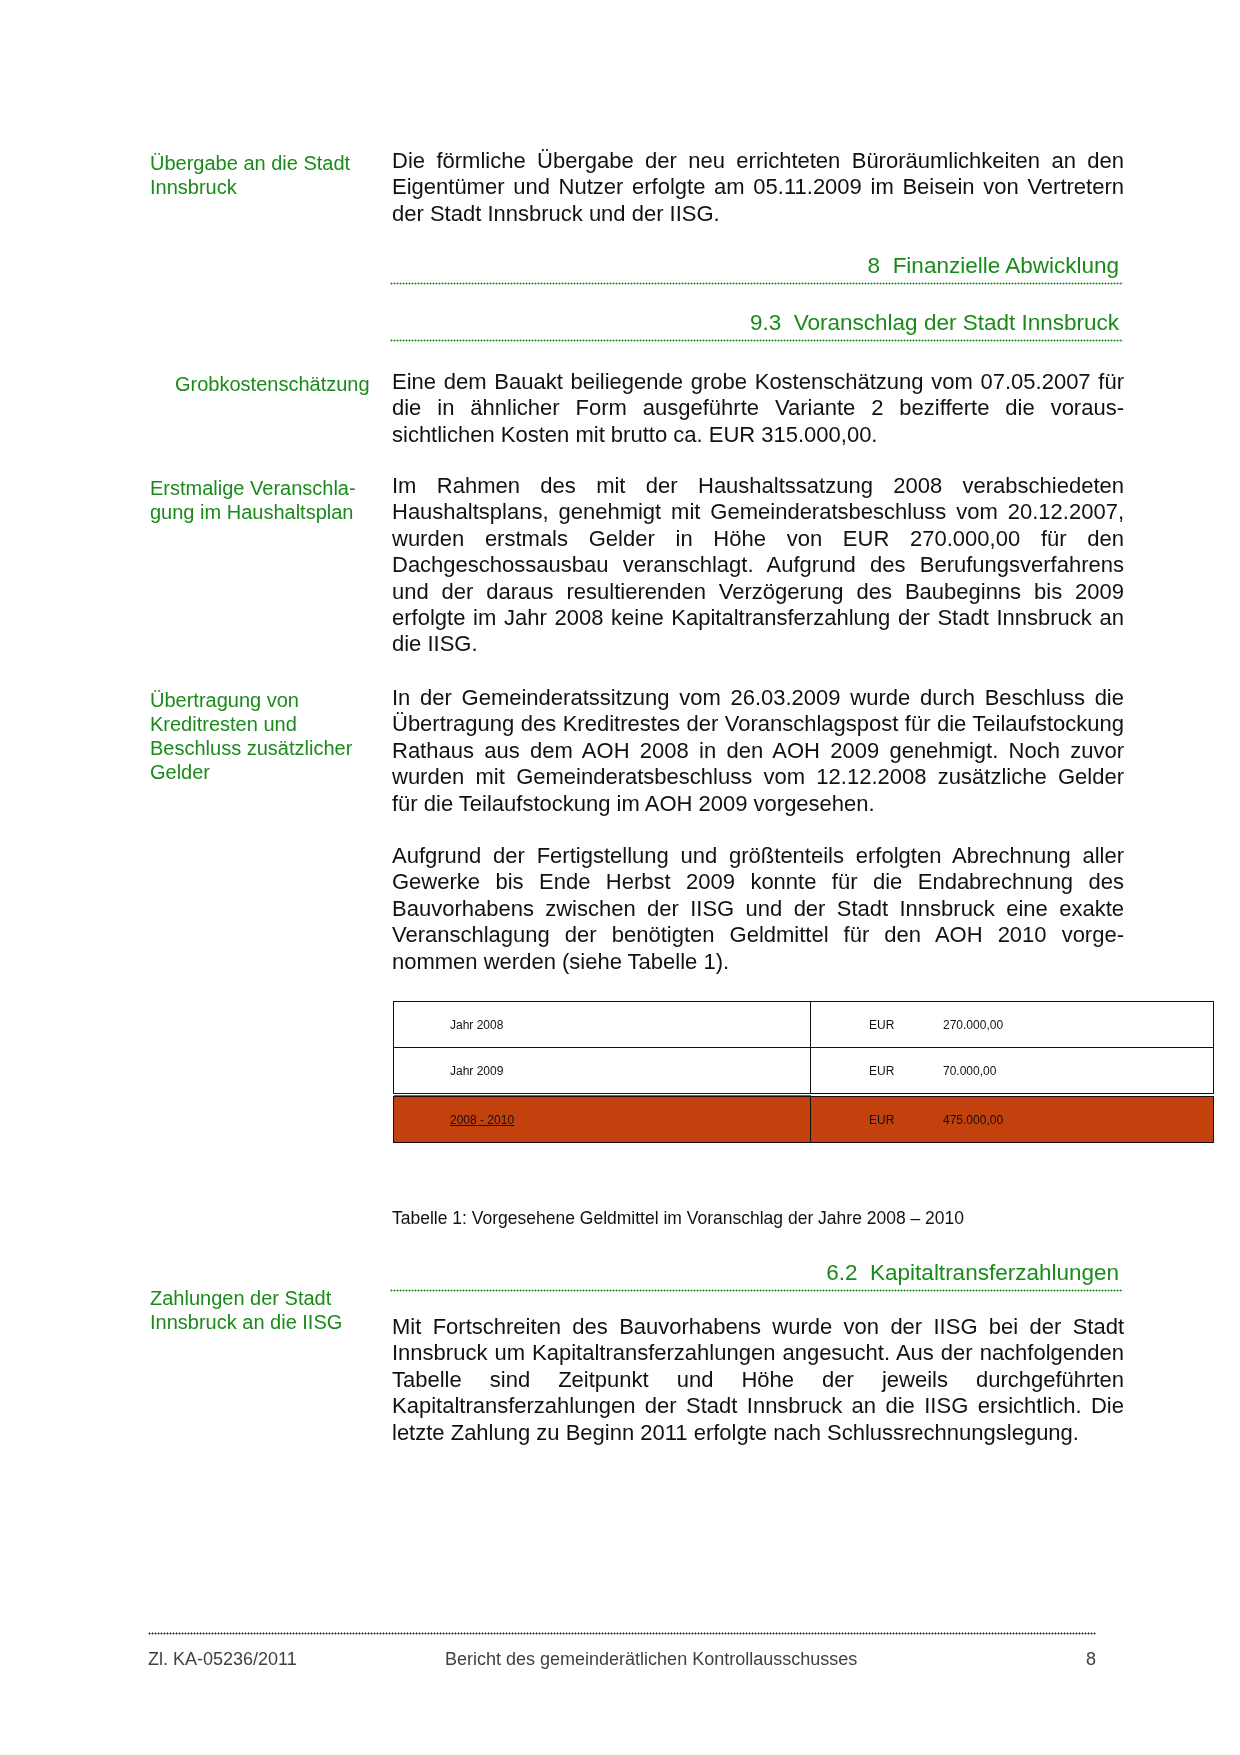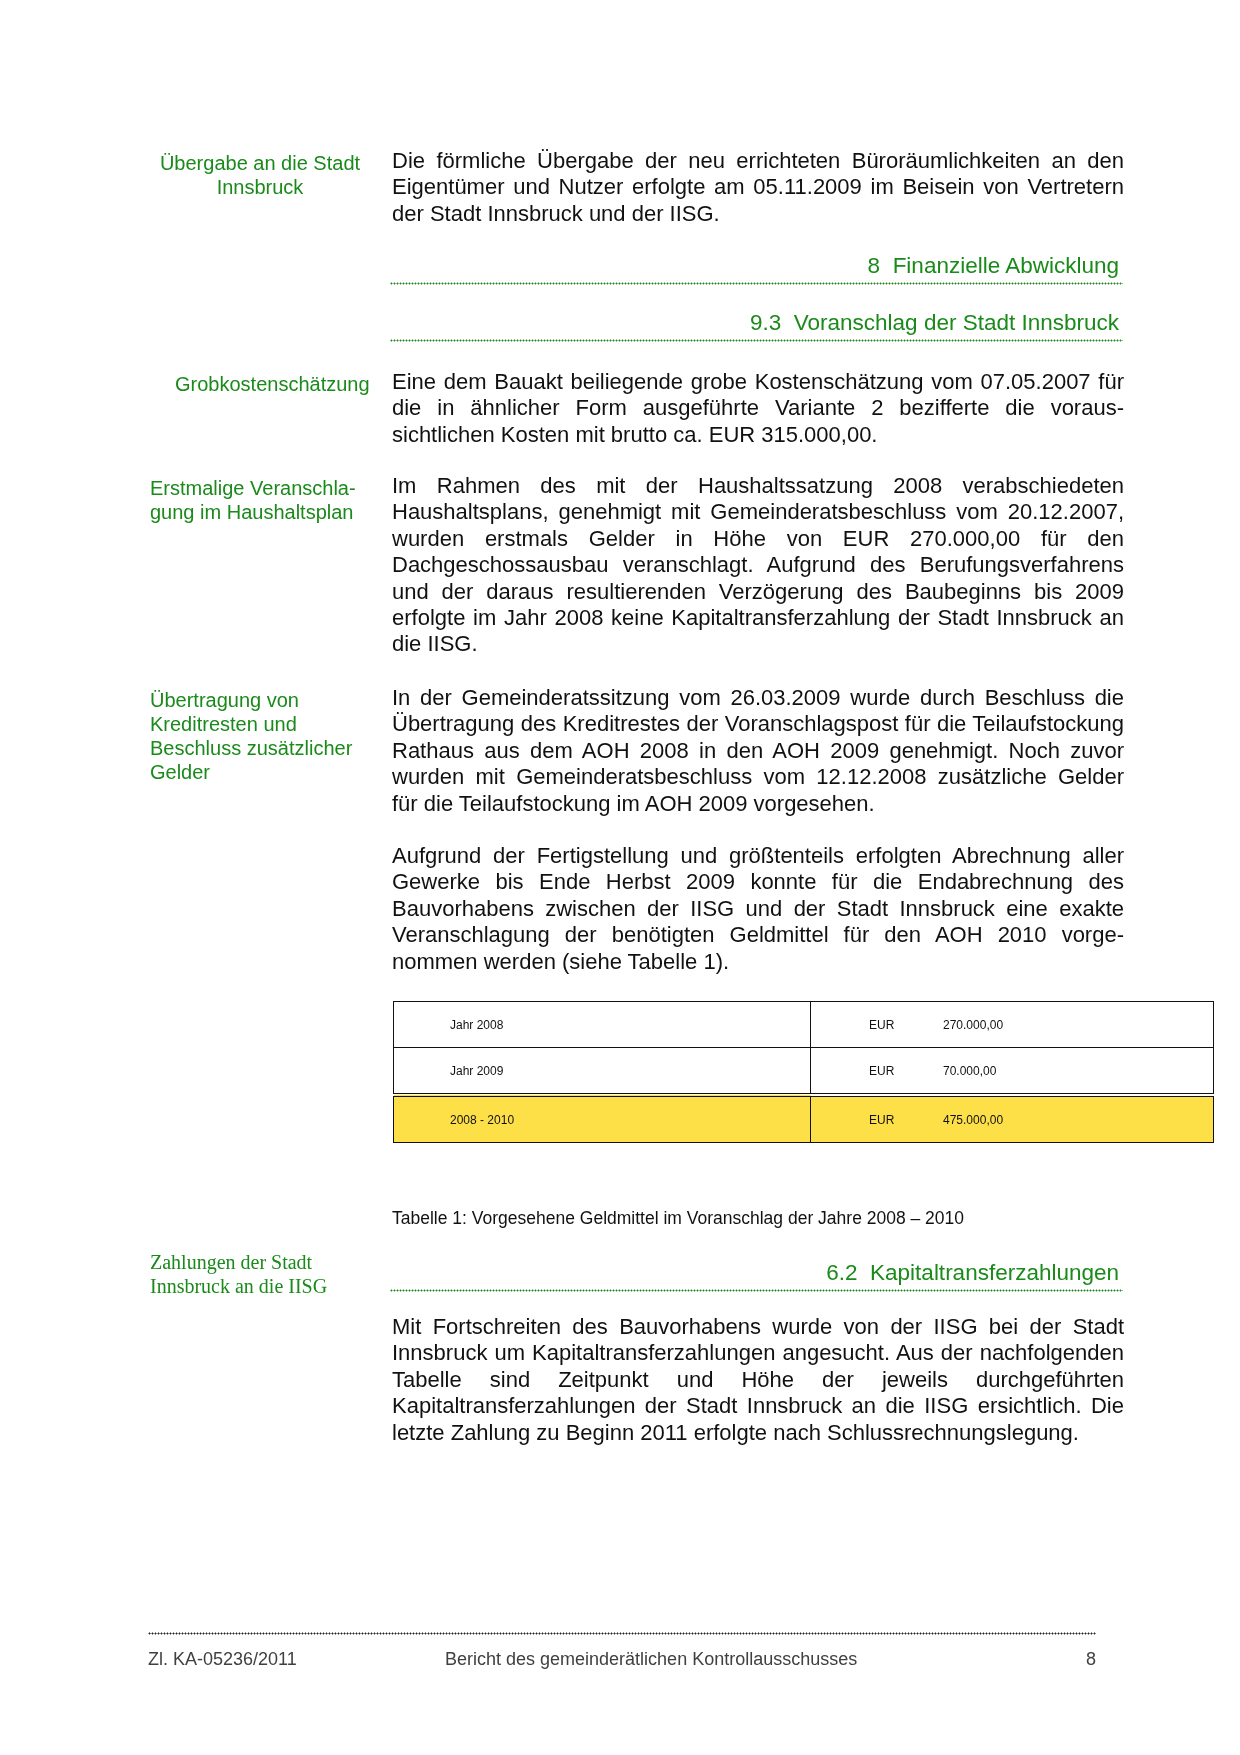--- a/index.html
+++ b/index.html
@@ -15,31 +15,31 @@
   .dotline { position: absolute; left: 390px; width: 733px; height: 3px;
              background-image: radial-gradient(circle, #1a8a1a 0.9px, transparent 1.1px);
              background-size: 3px 3px; background-repeat: repeat-x; }
   table.budget { position: absolute; left: 393px; top: 1001px; width: 821px;
                  border-collapse: collapse; font-size: 12px; }
   table.budget td { border: 1.5px solid #111; height: 45px; padding: 0; vertical-align: middle; }
   table.budget td.label { width: 360px; padding-left: 56px; }
   table.budget td.amt { position: relative; }
   .cur { position: absolute; left: 58px; top: 50%; transform: translateY(-50%); }
   .val { position: absolute; left: 132px; width: 118px; text-align: left; top: 50%; transform: translateY(-50%); }
-  table.budget tr.total td { background: #fde047; border-top: 4px double #111; }
+  table.budget tr.total td { background: #c2410c; border-top: 4px double #111; text-decoration: underline; }
   .caption { position: absolute; left: 392px; top: 1207px; font-size: 17.5px; line-height: 22px; }
   .footer-dots { position: absolute; left: 148px; width: 948px; top: 1632px; height: 3px;
                  background-image: radial-gradient(circle, #222 0.9px, transparent 1.1px);
                  background-size: 3px 3px; background-repeat: repeat-x; }
   .footer-text { position: absolute; top: 1648px; font-size: 18px; line-height: 22px; color: #404040; }
 </style>
 </head>
 <body>
 
-<div class="margin-label" style="top:151px;text-align:center;">Übergabe an die Stadt Innsbruck</div>
+<div class="margin-label" style="top:151px;">Übergabe an die Stadt Innsbruck</div>
 <div class="body-text" style="top:148px;">
   <p>Die förmliche Übergabe der neu errichteten Büroräumlichkeiten an den Eigentümer und Nutzer erfolgte am 05.11.2009 im Beisein von Vertre­tern der Stadt Innsbruck und der IISG.</p>
 </div>
 
 <div class="heading" style="top:252px;">8  Finanzielle Abwicklung</div>
 <div class="dotline" style="top:282px;"></div>
 
 <div class="heading" style="top:309px;">9.3  Voranschlag der Stadt Innsbruck</div>
 <div class="dotline" style="top:339px;"></div>
 
@@ -85,21 +85,21 @@
       <span class="val">475.000,00</span>
     </td>
   </tr>
 </tbody>
   </table>
 <div class="caption">Tabelle 1: Vorgesehene Geldmittel im Voranschlag der Jahre 2008 – 2010</div>
 
 <div class="heading" style="top:1259px;">6.2  Kapitaltransferzahlungen</div>
 <div class="dotline" style="top:1289px;"></div>
 
-<div class="margin-label" style="top:1250px;font-family:Liberation Serif, serif;">Zahlungen der Stadt Innsbruck an die IISG</div>
+<div class="margin-label" style="top:1286px;">Zahlungen der Stadt Innsbruck an die IISG</div>
 <div class="body-text" style="top:1314px;">
   <p>Mit Fortschreiten des Bauvorhabens wurde von der IISG bei der Stadt Innsbruck um Kapitaltransferzahlungen angesucht. Aus der nachfol­genden Tabelle sind Zeitpunkt und Höhe der jeweils durchgeführten Kapitaltransferzahlungen der Stadt Innsbruck an die IISG ersichtlich. Die letzte Zahlung zu Beginn 2011 erfolgte nach Schlussrechnungsle­gung.</p>
 </div>
 
 <div class="footer-dots"></div>
 <div class="footer-text" style="left:148px;">Zl. KA-05236/2011</div>
 <div class="footer-text" style="left:445px;">Bericht des gemeinderätlichen Kontrollausschusses</div>
 <div class="footer-text" style="left:1060px; width:36px; text-align:right;">8</div>
 
 </body></html>

